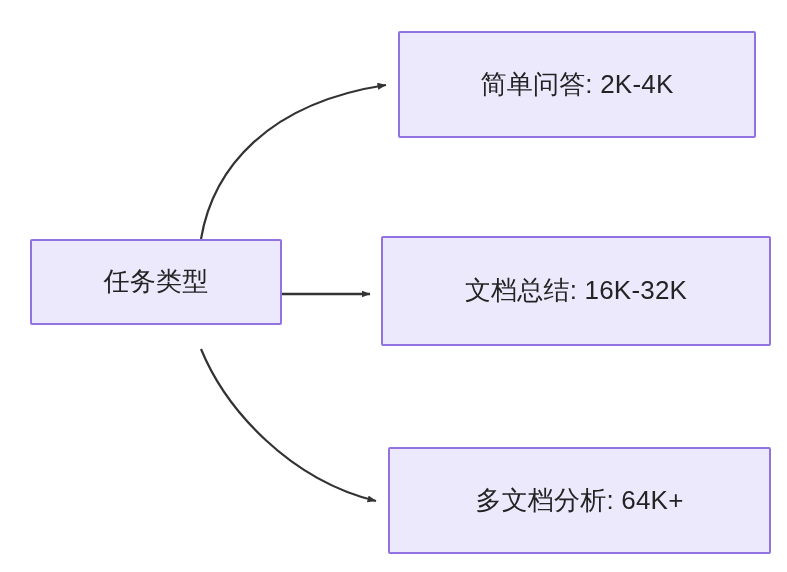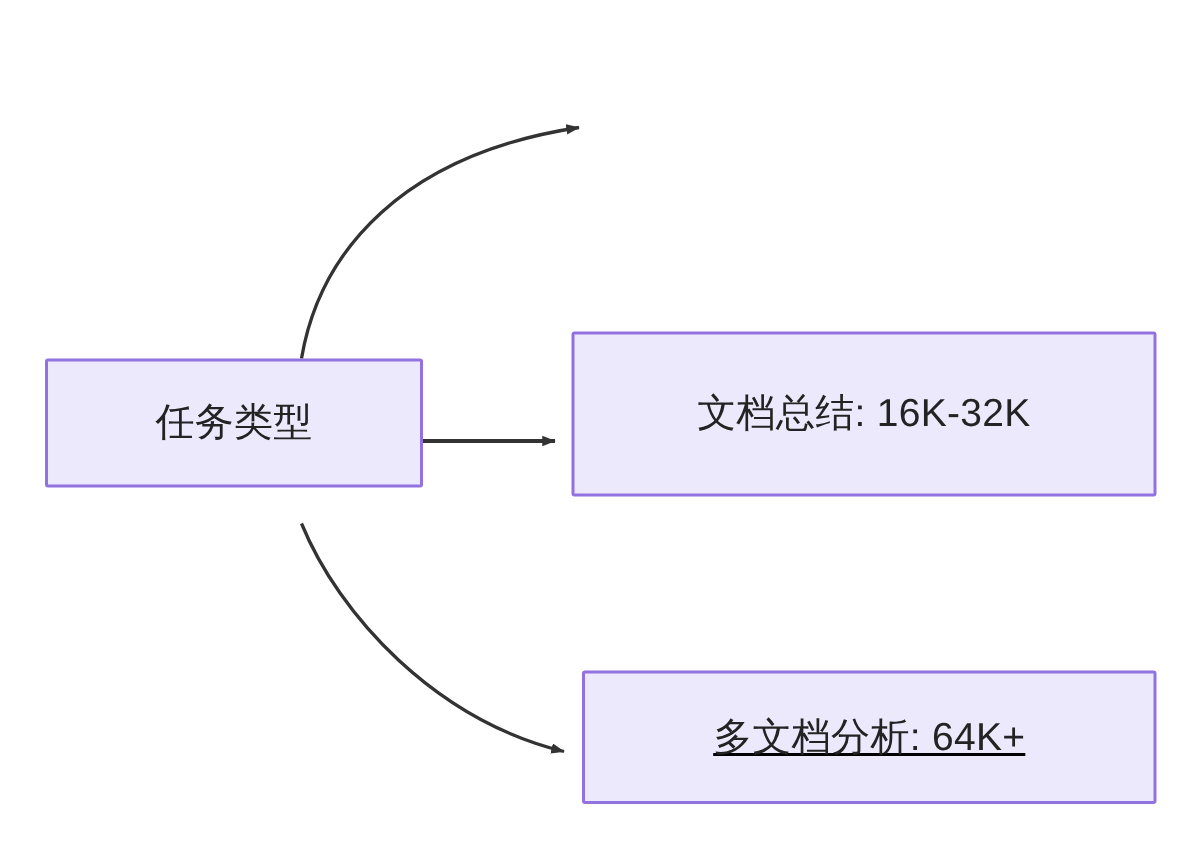--- a/index.html
+++ b/index.html
@@ -56,30 +56,29 @@
   }
   
   #node-simple-qa {
     left: 398px;
     top: 31px;
     width: 358px;
     height: 107px;
   }
   #node-doc-summary {
     left: 381px;
-    top: 221px;
+    top: 236px;
     width: 390px;
     height: 110px;
   }
   #node-multi-doc {
     left: 388px;
     top: 447px;
     width: 383px;
-    height: 89px;
-    text-decoration: underline;
+    height: 107px;
   }
 </style>
 </head>
 <body>
 
 <div id="diagram-canvas">
 
   <svg class="edge-layer" viewBox="0 0 787 572">
     <defs>
       <marker id="arrowhead" markerWidth="9" markerHeight="7" refX="8.5" refY="3.5" orient="auto" markerUnits="userSpaceOnUse">
@@ -91,20 +90,23 @@
 
     <path d="M 282 294 L 370 294" fill="none" stroke="#333333" stroke-width="2.6" marker-end="url(#arrowhead)"></path>
 
     <path d="M 201 349 C 226 410, 290 480, 376 501" fill="none" stroke="#333333" stroke-width="2.2" marker-end="url(#arrowhead)"></path>
   </svg>
 
   <div class="node" id="node-root">
     <span class="node-label">任务类型</span>
   </div>
 
+  <div class="node" id="node-simple-qa">
+    <span class="node-label">简单问答: 2K-4K</span>
+  </div>
 
   <div class="node" id="node-doc-summary">
     <span class="node-label">文档总结: 16K-32K</span>
   </div>
 
   <div class="node" id="node-multi-doc">
     <span class="node-label">多文档分析: 64K+</span>
   </div>
 
 </div>

